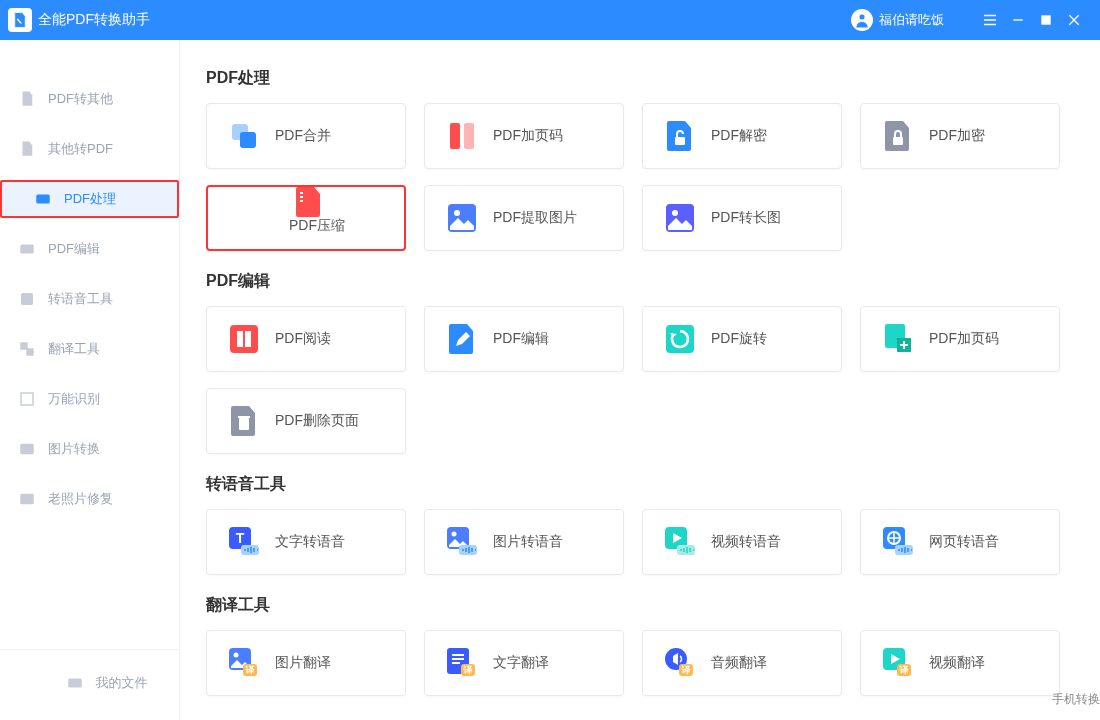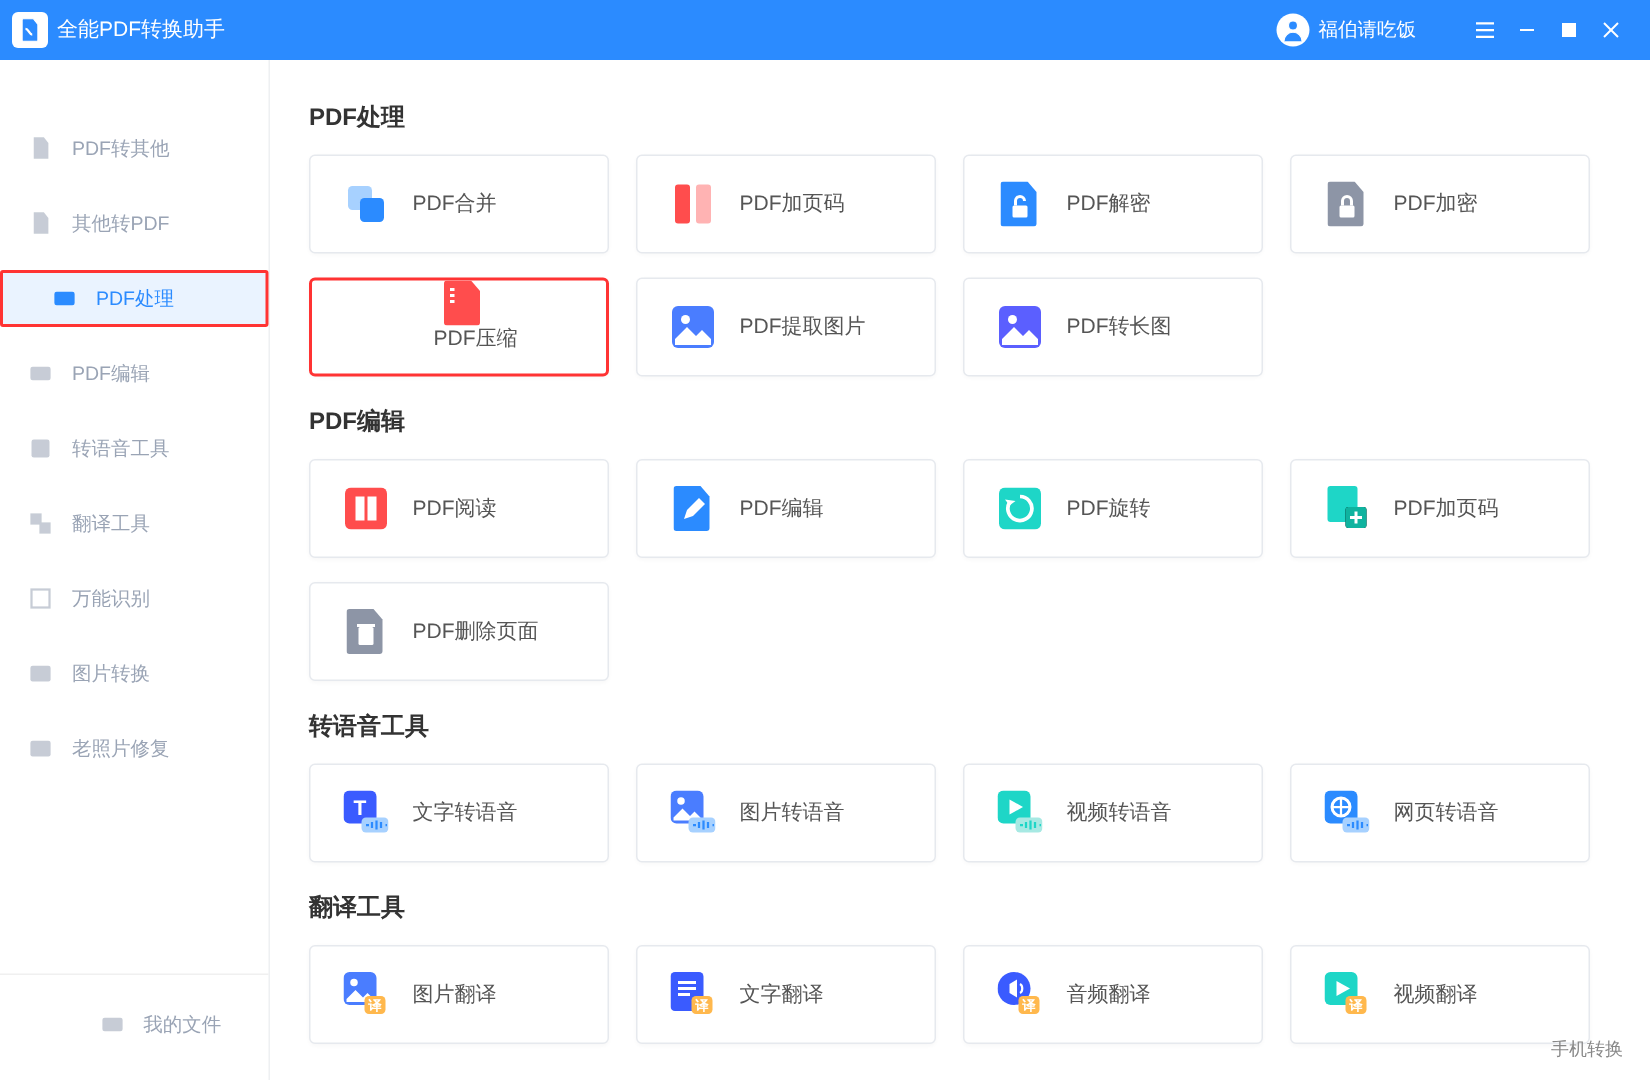--- a/index.html
+++ b/index.html
@@ -28,21 +28,21 @@
 
 
 .main { flex: 1 1 auto; overflow-y: auto; padding: 24px 14px 20px 26px; position: relative; }
 .section-title { font-size: 16px; font-weight: 700; color: #333; margin: 4px 0 14px 0; }
 .section-title.mt { margin-top: 20px; }
 .grid { display: grid; grid-template-columns: repeat(4, 200px); gap: 16px 18px; }
 .card { height: 66px; border: 1px solid #e6e9ee; border-radius: 4px; background: #fff; display: flex; align-items: center; padding-left: 22px; cursor: pointer; box-shadow: 0 1px 3px rgba(0,0,0,0.03); }
 .card.highlighted { border: 2px solid #f33; flex-direction: column; }
 .card .c-icon { width: 30px; height: 30px; margin-right: 16px; display: flex; align-items: center; justify-content: center; }
 .card .c-label { font-size: 14px; color: #555; }
-.phone-link { position:absolute; right:18px; bottom:12px; font-size:12px; color:#888;}
+.phone-link { position:absolute; right:0; bottom:12px; font-size:12px; color:#888;}
 </style>
 </head>
 <body>
 
 <div class="titlebar">
   <div class="logo-box">
     <svg width="18" height="18" viewBox="0 0 24 24">
         <path d="M6 2h9l4 5v14a1 1 0 0 1-1 1H6a1 1 0 0 1-1-1V3a1 1 0 0 1 1-1z" fill="#2b8bff"></path>
         <path d="M8 11c3 0 3 5 6 5" stroke="#fff" stroke-width="2" fill="none"></path>
       </svg>

